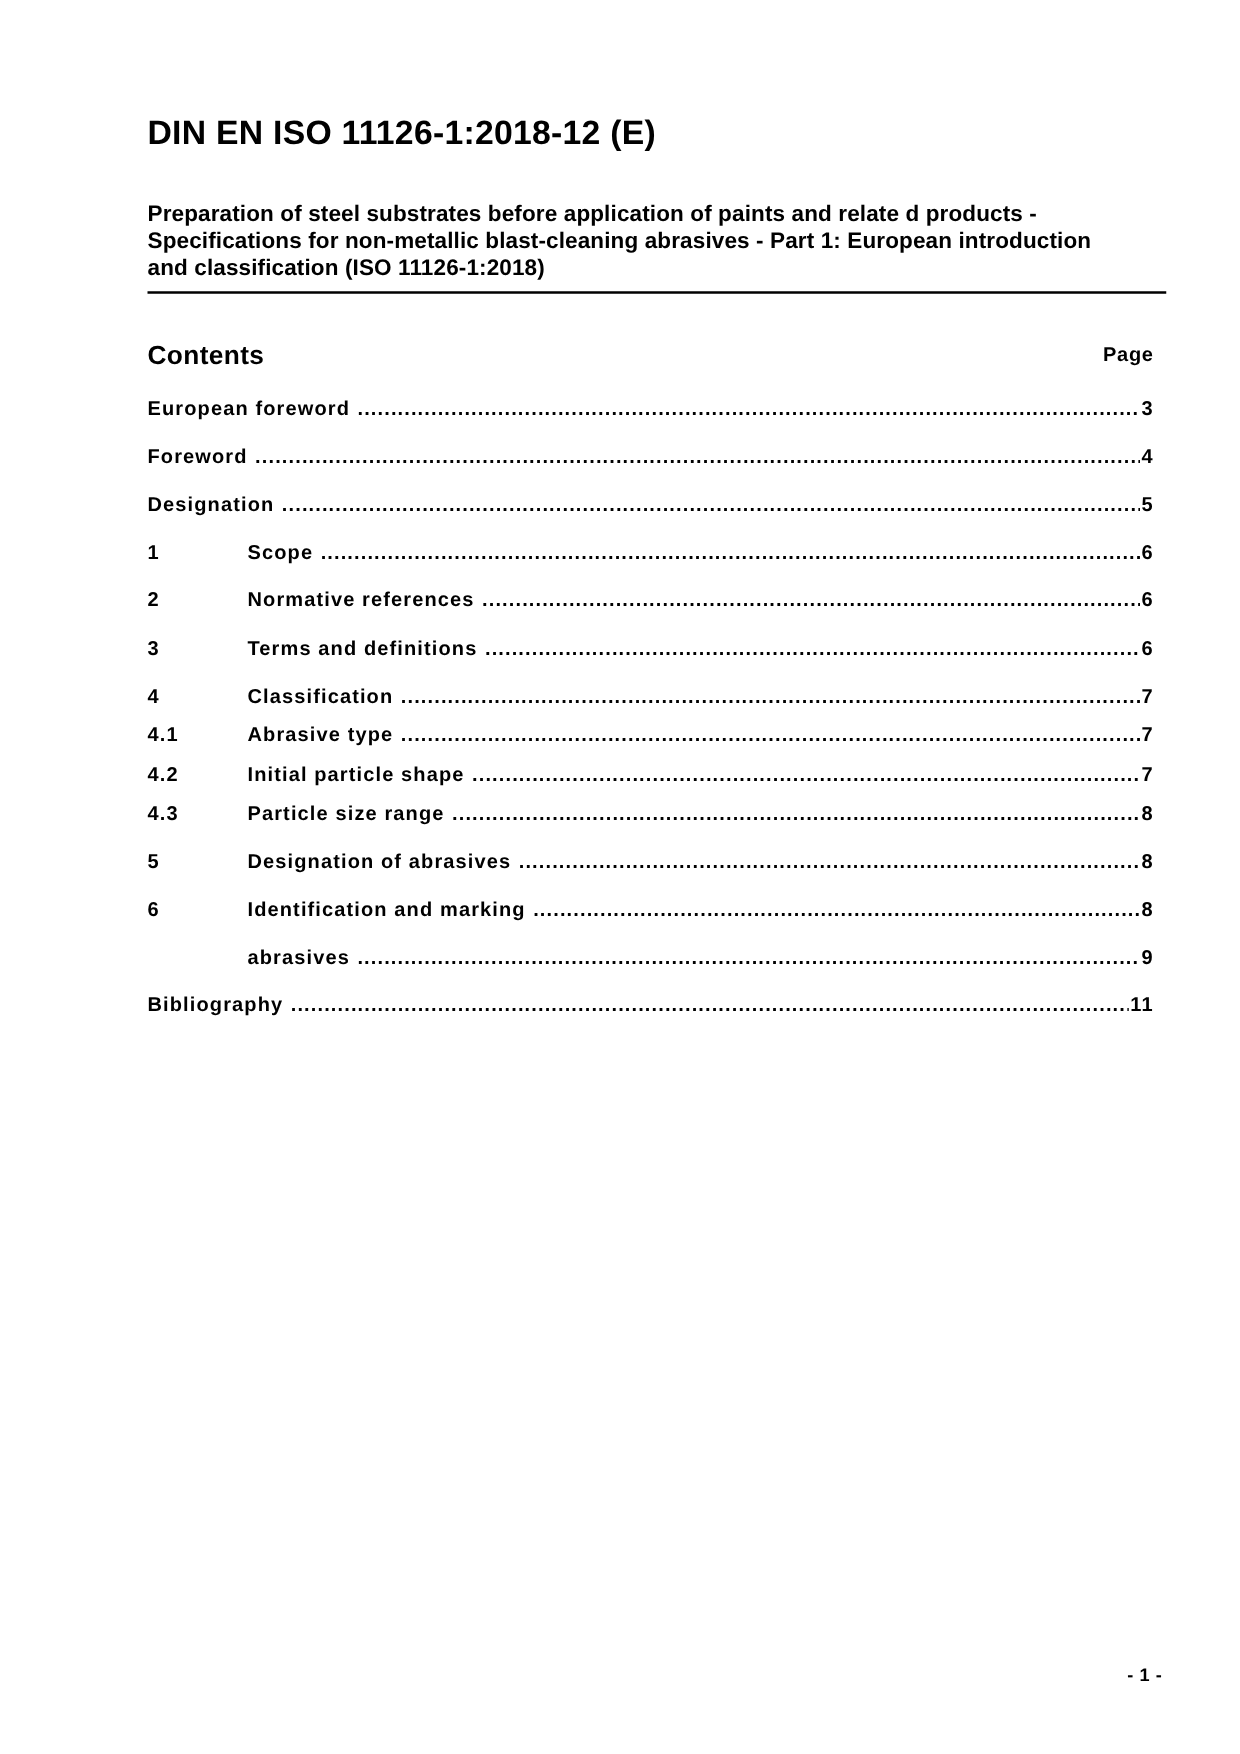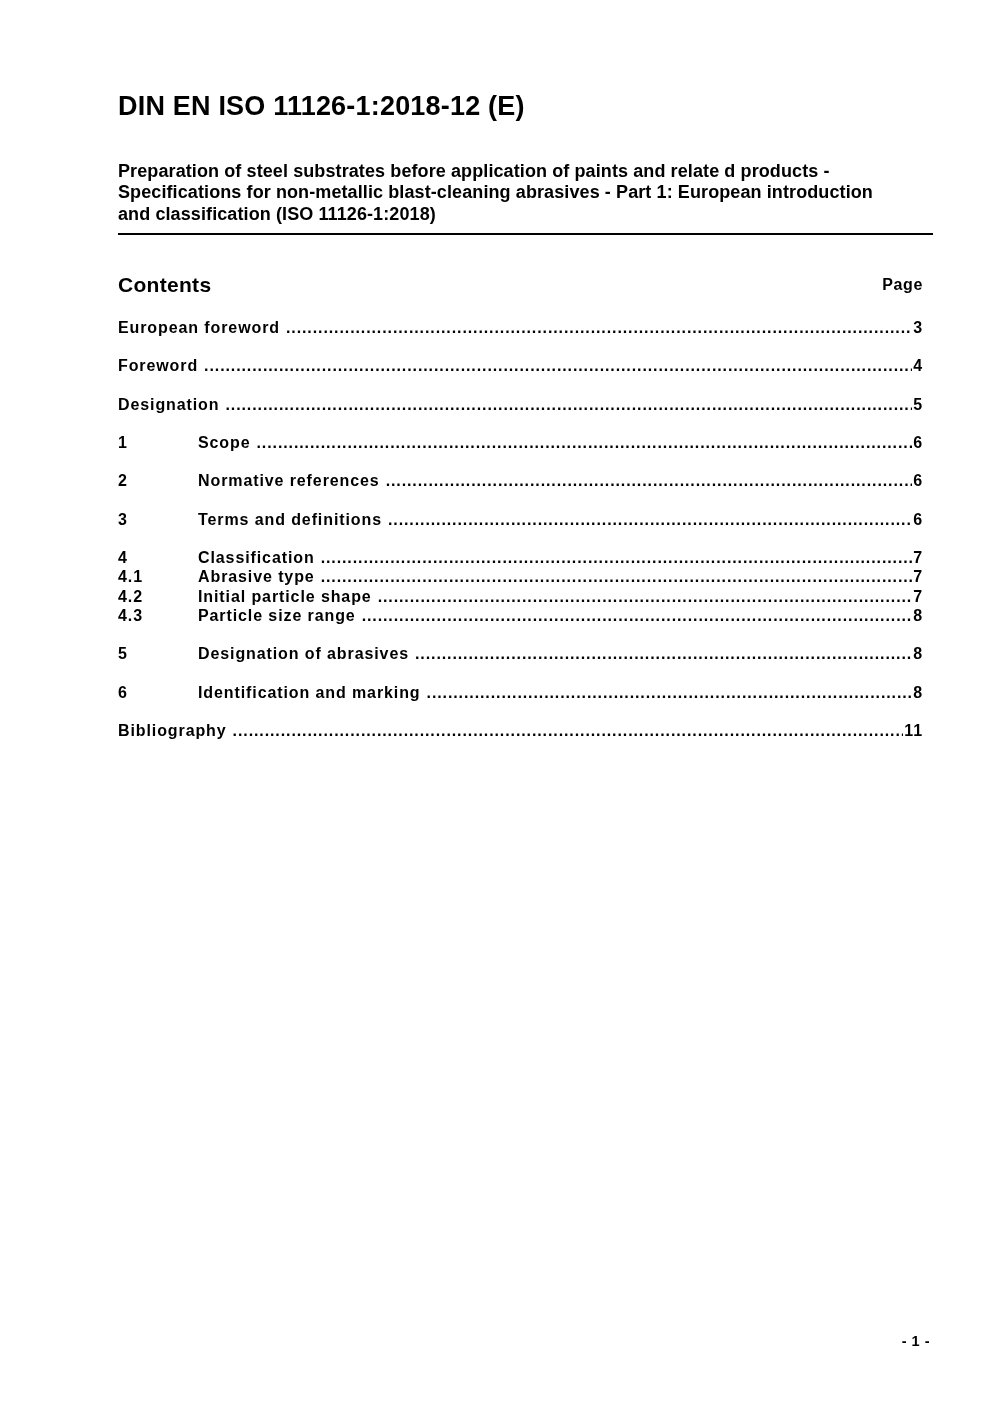--- a/index.html
+++ b/index.html
@@ -17,21 +17,21 @@
     letter-spacing:0.2px;white-space:nowrap;
   }
   .subtitle{margin-top:40px;font-size:18px;line-height:21.4px;letter-spacing:0.1px;}
   .subtitle .t-line{white-space:nowrap;}
   .rule{margin-top:8px;margin-right:-10px;border-top:2.5px solid #000;height:0;}
   .contents-row{display:flex;justify-content:space-between;align-items:center;margin-top:37px;}
   .contents-heading{margin:0;font-size:21px;line-height:26px;letter-spacing:0.3px;}
   .page-label{font-size:16px;letter-spacing:0.6px;}
   .toc-list{margin-top:19.6px;font-size:16px;letter-spacing:0.9px;}
   .toc-row{margin-top:19.2px;}
-  .toc-row.sub{margin-top:0;}
+  .toc-row.sub{margin-top:12px;}
   .toc-line{display:flex;align-items:baseline;line-height:19.2px;}
   .toc-num{flex:0 0 80px;}
   .toc-label{white-space:nowrap;flex:0 0 auto;}
   .toc-dots{
     flex:1 1 auto;overflow:hidden;white-space:nowrap;
     margin-left:6px;margin-right:1px;
   }
   .toc-dots::after{
     content:"................................................................................................................................................................................................................................";
   }
@@ -150,20 +150,26 @@
         </div>
         <div class="toc-row">
           <div class="toc-line">
             <span class="toc-num">6</span>
             <span class="toc-label">Identification and marking</span>
             <span class="toc-dots"></span>
             <span class="toc-page">8</span>
           </div>
         </div>
         <div class="toc-row">
+          <div class="toc-line">
+            <span class="toc-num"></span>
+            <span class="toc-label">abrasives</span>
+            <span class="toc-dots"></span>
+            <span class="toc-page">9</span>
+          </div>
         </div>
         <div class="toc-row">
           <div class="toc-line">
             <span class="toc-label">Bibliography</span>
             <span class="toc-dots"></span>
             <span class="toc-page">11</span>
           </div>
         </div>
       </div>
 

